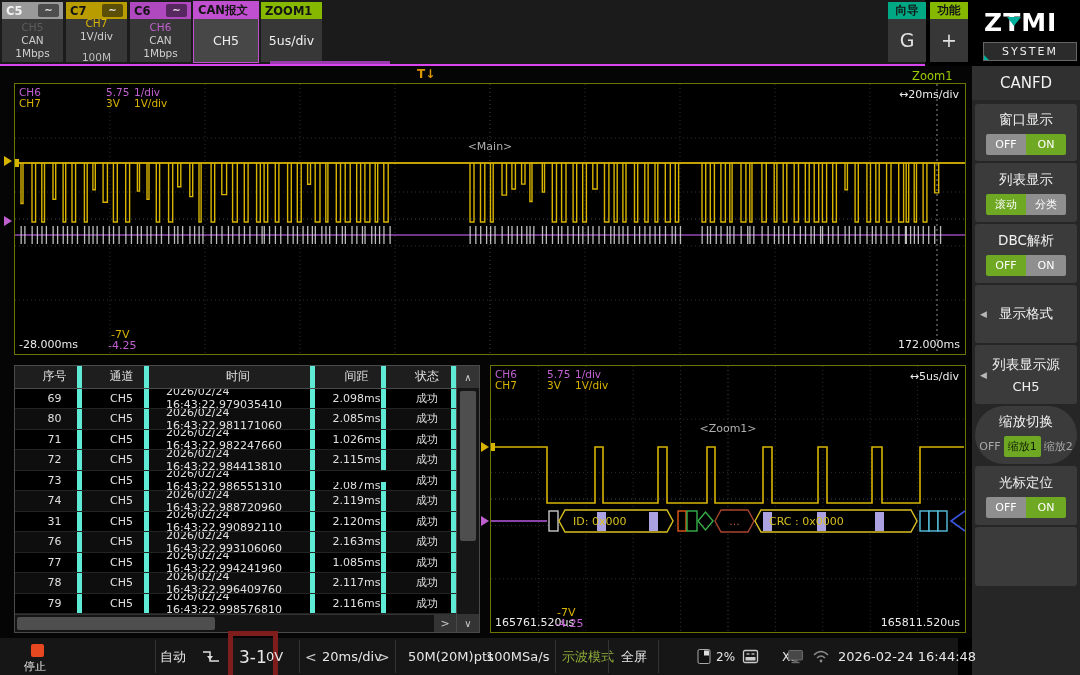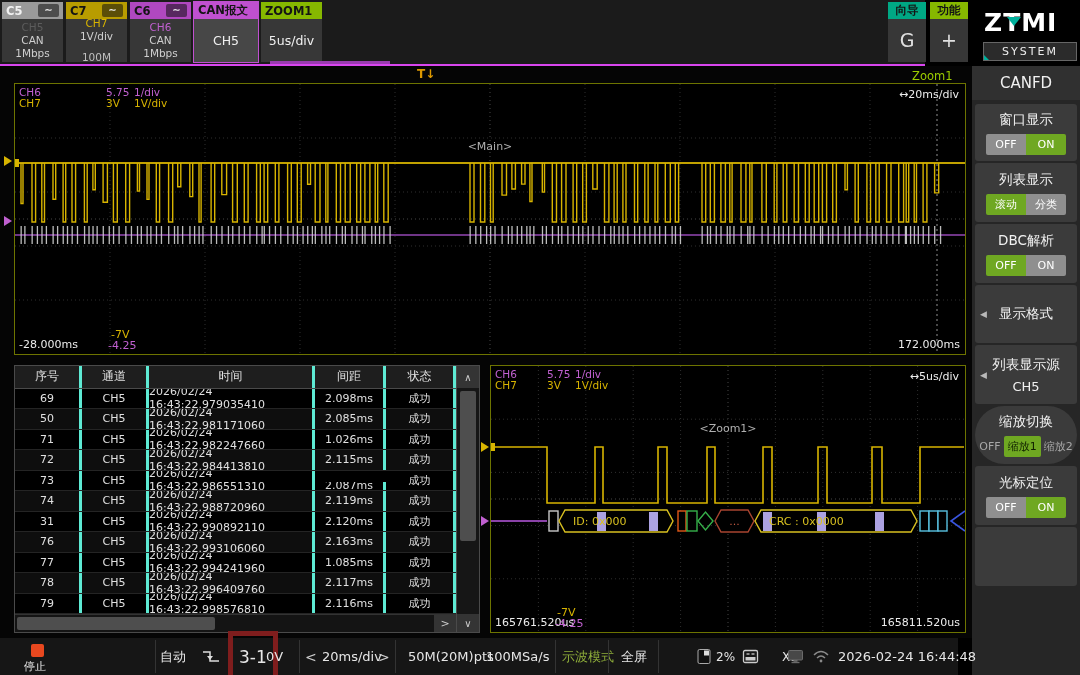--- a/index.html
+++ b/index.html
@@ -57,21 +57,21 @@
   #trig-marker{position:absolute;left:417px;top:1px;color:#dc9800;font-size:12px;font-weight:bold;}
   #zoom-tag{position:absolute;left:912px;top:3px;color:#9ccc00;font-size:11.5px;}
   .marker{position:absolute;width:0;height:0;border-top:5px solid transparent;border-bottom:5px solid transparent;}
 
   
   #msg-table{position:absolute;left:14px;top:299px;width:466px;height:268px;background:#000;border:1px solid #4a4a4a;display:flex;}
   #table-main{width:441px;display:flex;flex-direction:column;}
   .t-row{display:flex;height:20.5px;border-bottom:1px solid #242424;}
   .t-row:nth-child(odd){background:#0e0e0e;}
   .t-row.header{height:23px;background:#1e1e1e;border-bottom:1px solid #4a4a4a;}
-  .t-cell{display:flex;align-items:center;justify-content:center;font-size:11px;color:#e0e0e0;border-right:3px solid #5eead4;overflow:hidden;}
+  .t-cell{display:flex;align-items:center;justify-content:center;font-size:11px;color:#e0e0e0;border-right:5px solid #5eead4;overflow:hidden;padding-left:17px;}
   .t-row.header .t-cell{font-size:12px;}
   .hsb{height:18px;margin-top:auto;background:#141414;border-top:1px solid #333;display:flex;align-items:stretch;}
   .hsb-thumb{width:198px;margin:2px;background:#4e4e4e;border-radius:2px;}
   .hsb-btn{margin-left:auto;width:22px;background:#343434;color:#ccc;display:flex;align-items:center;justify-content:center;font-size:11px;}
   .vsb{width:23px;border-left:1px solid #4a4a4a;display:flex;flex-direction:column;background:#161616;}
   .vsb-btn{height:22px;background:#343434;color:#ccc;font-size:10px;display:flex;align-items:center;justify-content:center;}
   .vsb-thumb{margin:3px 3px 0 3px;height:150px;background:#4e4e4e;border-radius:2px;}
   .vsb-btn.bottom{margin-top:auto;height:18px;}
 
   
@@ -569,21 +569,21 @@
           <div class="t-cell" style="width: 70px;">状态</div>
         </div>
         <div class="t-row">
           <div class="t-cell" style="width: 67px;">69</div>
           <div class="t-cell" style="width: 67px;">CH5</div>
           <div class="t-cell" style="width: 166px;">2026/02/24 16:43:22.979035410</div>
           <div class="t-cell" style="width: 71px;">2.098ms</div>
           <div class="t-cell" style="width: 70px;">成功</div>
         </div>
         <div class="t-row">
-          <div class="t-cell" style="width: 67px;">50</div>
+          <div class="t-cell" style="width: 67px;">80</div>
           <div class="t-cell" style="width: 67px;">CH5</div>
           <div class="t-cell" style="width: 166px;">2026/02/24 16:43:22.981171060</div>
           <div class="t-cell" style="width: 71px;">2.085ms</div>
           <div class="t-cell" style="width: 70px;">成功</div>
         </div>
         <div class="t-row">
           <div class="t-cell" style="width: 67px;">71</div>
           <div class="t-cell" style="width: 67px;">CH5</div>
           <div class="t-cell" style="width: 166px;">2026/02/24 16:43:22.982247660</div>
           <div class="t-cell" style="width: 71px;">1.026ms</div>

